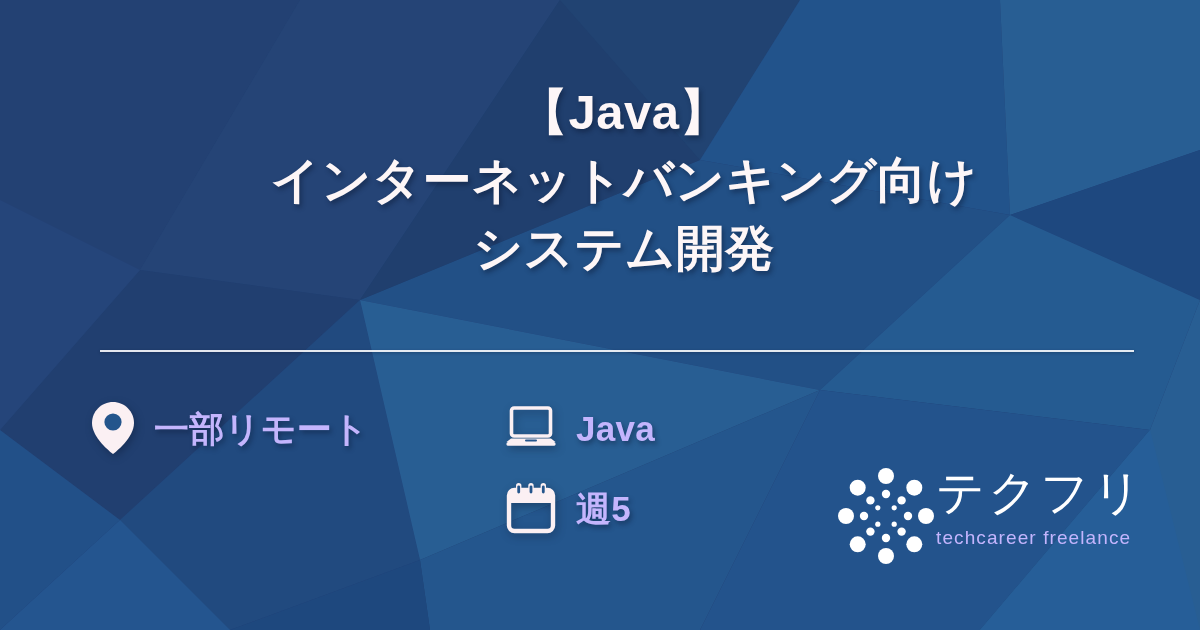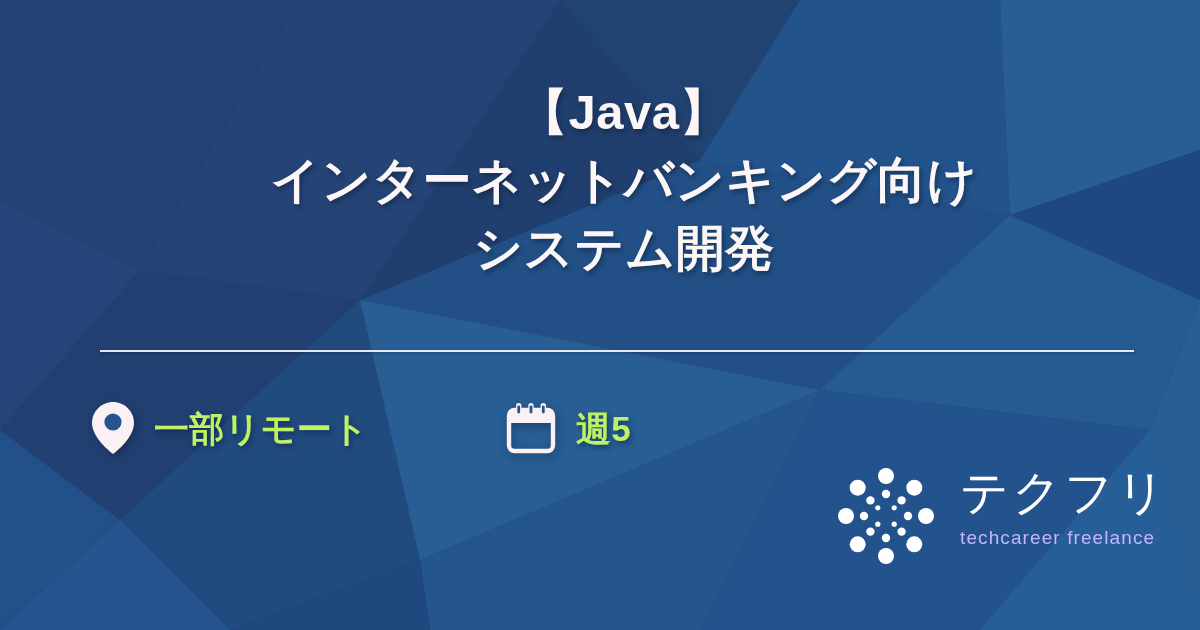--- a/index.html
+++ b/index.html
@@ -57,40 +57,40 @@
     height:80px;
   }
   .meta-icon{
     width:54px;height:56px;flex:0 0 54px;
     display:flex;align-items:center;justify-content:center;
     filter:drop-shadow(2px 3px 4px rgba(8,20,45,.38));
   }
   .meta-icon svg{display:block;}
   .meta-label{
     margin-left:14px;
-    color:#bef264;
+    color:#c4b5fd;
     font-size:35px;
     font-weight:700;
     line-height:1;
     letter-spacing:0.3px;
     text-shadow:2px 3px 5px rgba(8,20,45,.42);
     white-space:nowrap;
   }
   .meta-col.right .meta-label{margin-left:18px;}
 
   
   .logo{
     position:absolute;left:812px;top:462px;
     width:330px;height:106px;
   }
   .logo-mark{
     position:absolute;left:0;top:4px;width:100px;height:100px;
   }
   .logo-text{
-    position:absolute;left:124px;top:0;width:218px;
+    position:absolute;left:100px;top:0;width:218px;
   }
   .logo-word{
     color:#ffffff;
     font-size:48px;
     font-weight:400;
     line-height:62px;
     letter-spacing:3px;
     white-space:nowrap;
   }
   .logo-tagline{
@@ -159,20 +159,31 @@
               <circle cx="23" cy="21" r="8.6" fill="#24558c"></circle>
             </svg>
           </span>
           <span class="meta-label">一部リモート</span>
         </div>
 
       </div>
 
       <div class="meta-col right">
 
+        <div class="meta-row">
+          <span class="meta-icon">
+            <svg width="52" height="46" viewBox="0 0 52 46">
+              <rect x="6.5" y="3" width="39" height="28" rx="2.6" fill="none" stroke="#fbf0f3" stroke-width="3.6"></rect>
+              <path d="M1.5 37 H50.5 L46 33.6 H6 Z" fill="#fbf0f3"></path>
+              <rect x="1.5" y="37" width="49" height="3.8" rx="1.6" fill="#fbf0f3"></rect>
+              <rect x="20" y="34.4" width="12" height="2" rx="1" fill="#24558c"></rect>
+            </svg>
+          </span>
+          <span class="meta-label">Java</span>
+        </div>
 
         <div class="meta-row">
           <span class="meta-icon">
             <svg width="50" height="52" viewBox="0 0 50 52">
               <rect x="3" y="8" width="44" height="41" rx="5.5" fill="none" stroke="#fbf0f3" stroke-width="4.4"></rect>
               <rect x="3" y="8" width="44" height="12" rx="5.5" fill="#fbf0f3"></rect>
               <rect x="3" y="15" width="44" height="6" fill="#fbf0f3"></rect>
               <g fill="#fbf0f3">
                 <rect x="10" y="1" width="5.4" height="13" rx="2.7"></rect>
                 <rect x="22.3" y="1" width="5.4" height="13" rx="2.7"></rect>

